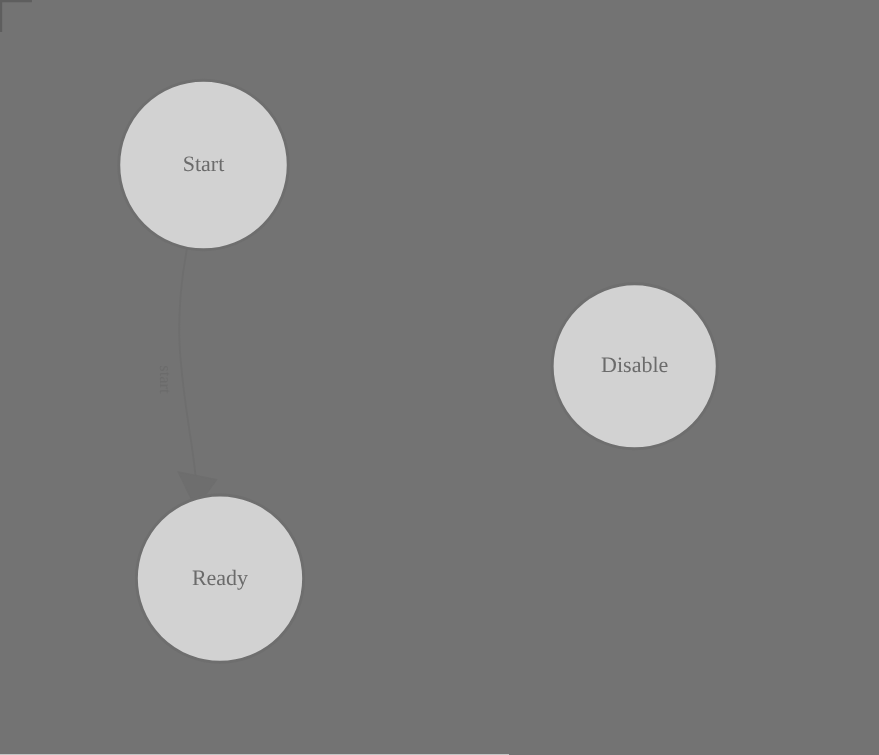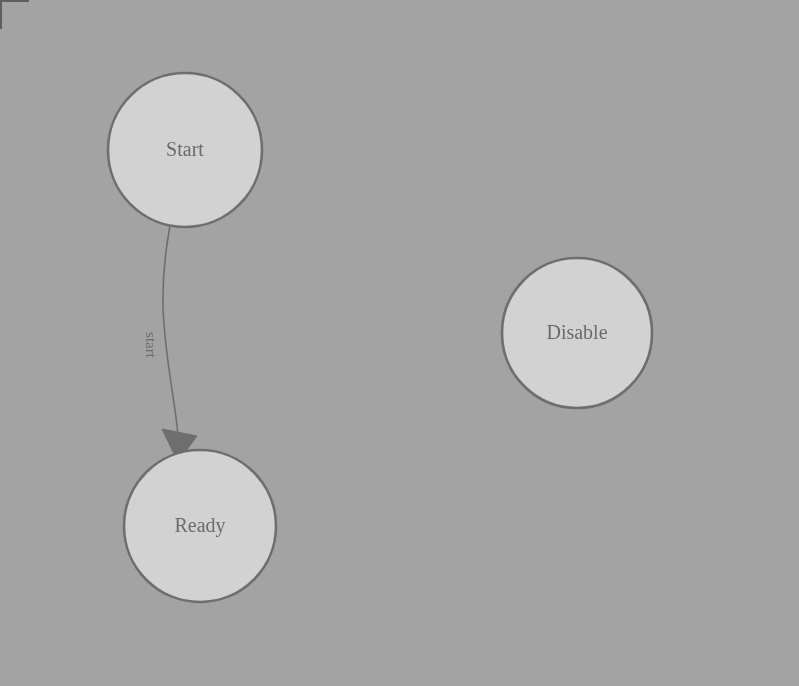--- a/index.html
+++ b/index.html
@@ -5,21 +5,21 @@
 <style>
   html, body {
     margin: 0;
     padding: 0;
     background: #ffffff;
   }
   #canvas {
     position: relative;
     width: 799px;
     height: 686px;
-    background: #a3a3a3;
+    background: #737373;
     overflow: hidden;
     font-family: "Liberation Serif", "DejaVu Serif", serif;
   }
   #diagram-svg {
     position: absolute;
     left: 0;
     top: 0;
     width: 799px;
     height: 686px;
   }

